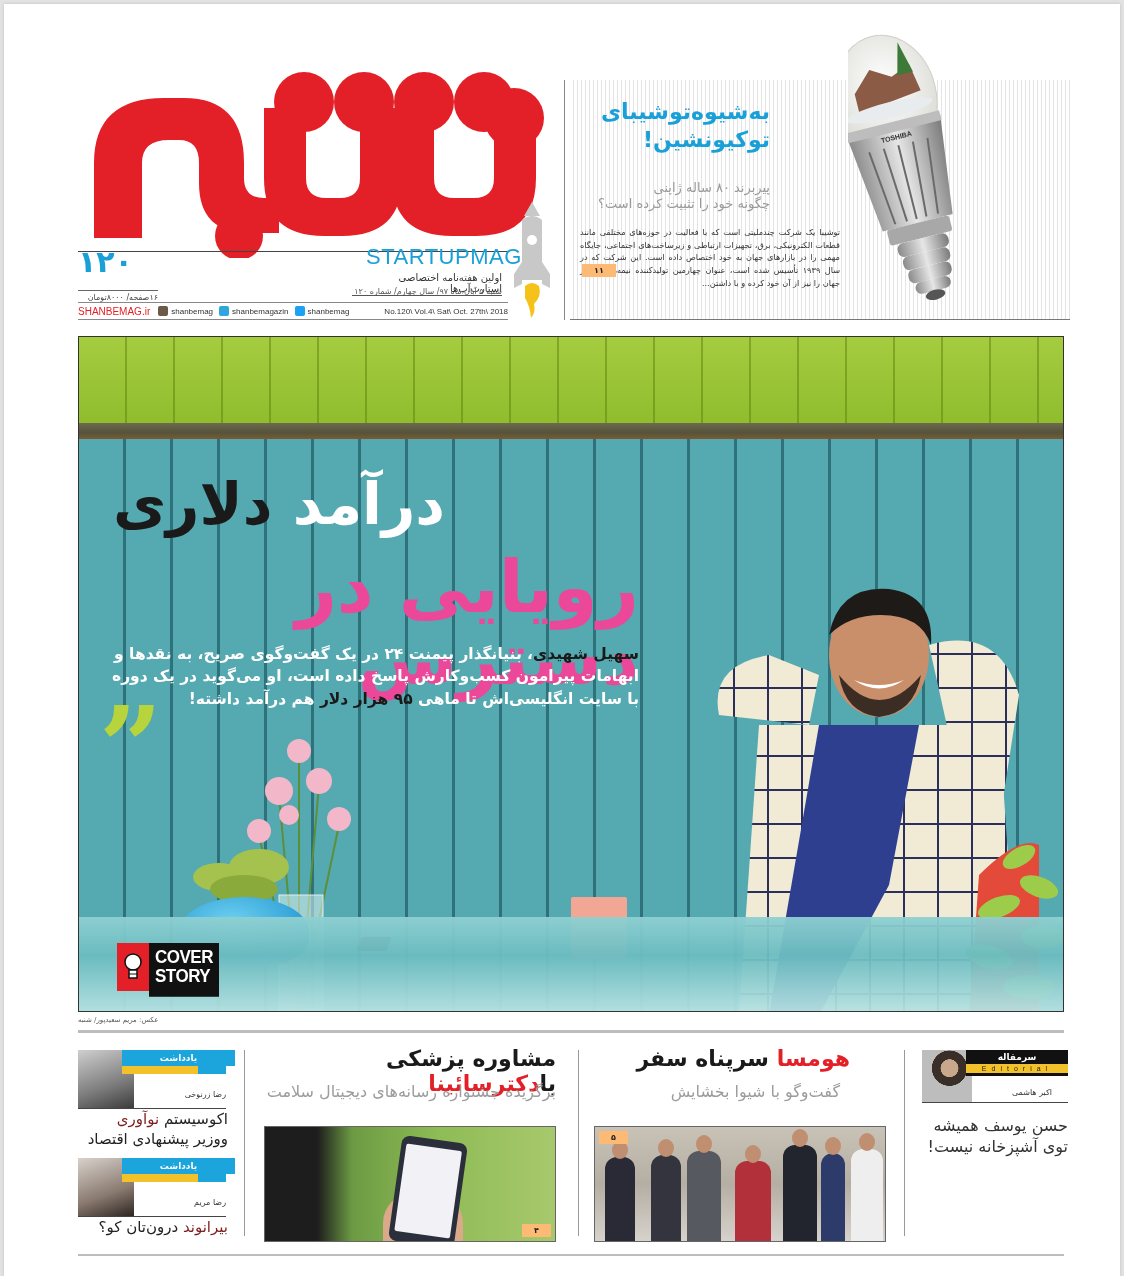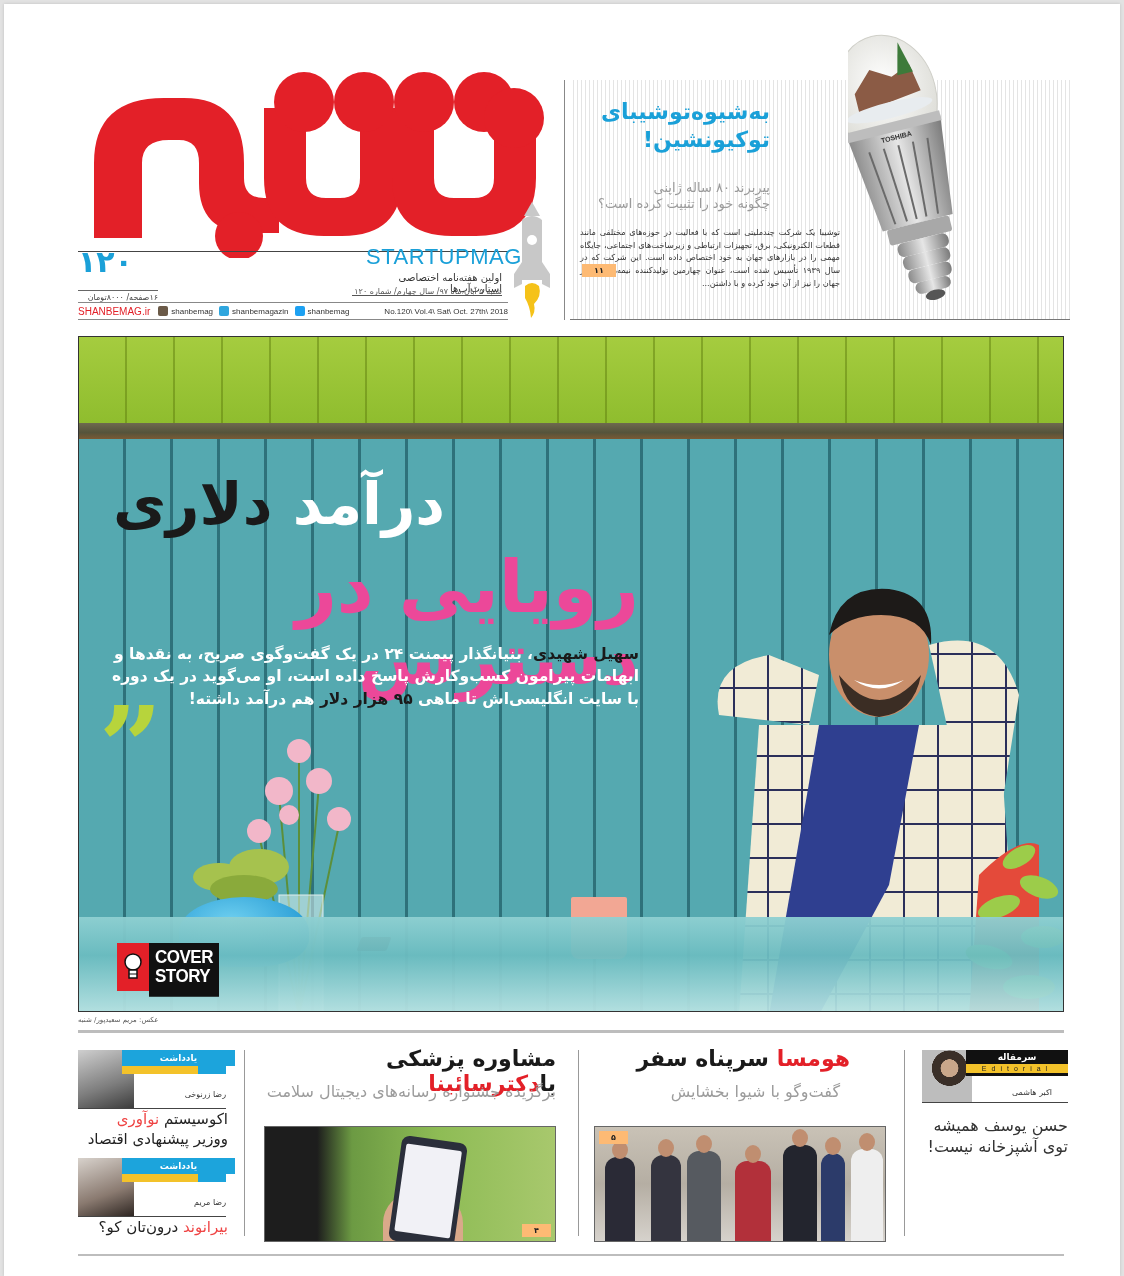--- a/index.html
+++ b/index.html
@@ -73,21 +73,21 @@
     
     .col-rule { position: absolute; top: 1046px; width: 1px; height: 186px; background: #999; }
     .note-box { position: absolute; left: 74px; width: 148px; height: 60px; }
     .note-head { position: absolute; left: 44px; top: 0; width: 113px; height: 16px; background: #1ca4dc; color: #fff; font-size: 9px; font-weight: bold; text-align: center; line-height: 16px; }
     .note-bar { position: absolute; left: 44px; top: 16px; width: 76px; height: 8px; background: #f3c22a; }
     .note-bar2 { position: absolute; left: 120px; top: 16px; width: 28px; height: 8px; background: #1ca4dc; }
     .note-photo { position: absolute; left: 0; top: 0; width: 56px; height: 58px; background: linear-gradient(160deg, #cfcfcf, #7d7d7d 60%, #3c3c3c); clip-path: polygon(0 0, 100% 0, 100% 100%, 0 100%); }
     .note-author { position: absolute; right: 0; top: 40px; font-size: 8px; color: #333; }
     .note-line { position: absolute; left: 0; top: 58px; width: 148px; height: 1px; background: #444; }
     .note-title { position: absolute; left: 74px; width: 150px; text-align: right; font-size: 15px; line-height: 1.3; color: #222; }
-    .note-title .red { color: #ef4444; }
+    .note-title .red { color: #7f1d1d; }
 
     .story-title { position: absolute; text-align: right; font-weight: bold; font-size: 22px; color: #1a1a1a; }
     .story-title .red { color: #e32028; }
     .story-sub { position: absolute; text-align: right; font-size: 16px; color: #9c9c9c; }
     .story-img { position: absolute; overflow: hidden; border: 1px solid #666; }
     .phone-img { background: linear-gradient(90deg, #1d1d1d 0%, #1d1d1d 18%, #6c9a43 30%, #8ebc55 60%, #a8c86d 100%); }
     .phone-device { position: absolute; left: 130px; top: 12px; width: 66px; height: 106px; background: #2b2f3b; border-radius: 8px; transform: rotate(8deg); }
     .phone-screen { position: absolute; left: 5px; top: 8px; right: 5px; bottom: 10px; background: #f1f1f6; border-radius: 2px; }
     .hand { position: absolute; left: 118px; top: 66px; width: 80px; height: 60px; background: #d9a98a; border-radius: 30px 30px 10px 10px; }
     .group-img { background: linear-gradient(180deg, #c9c2b6 0%, #b5aea3 50%, #d6d2cc 100%); }

